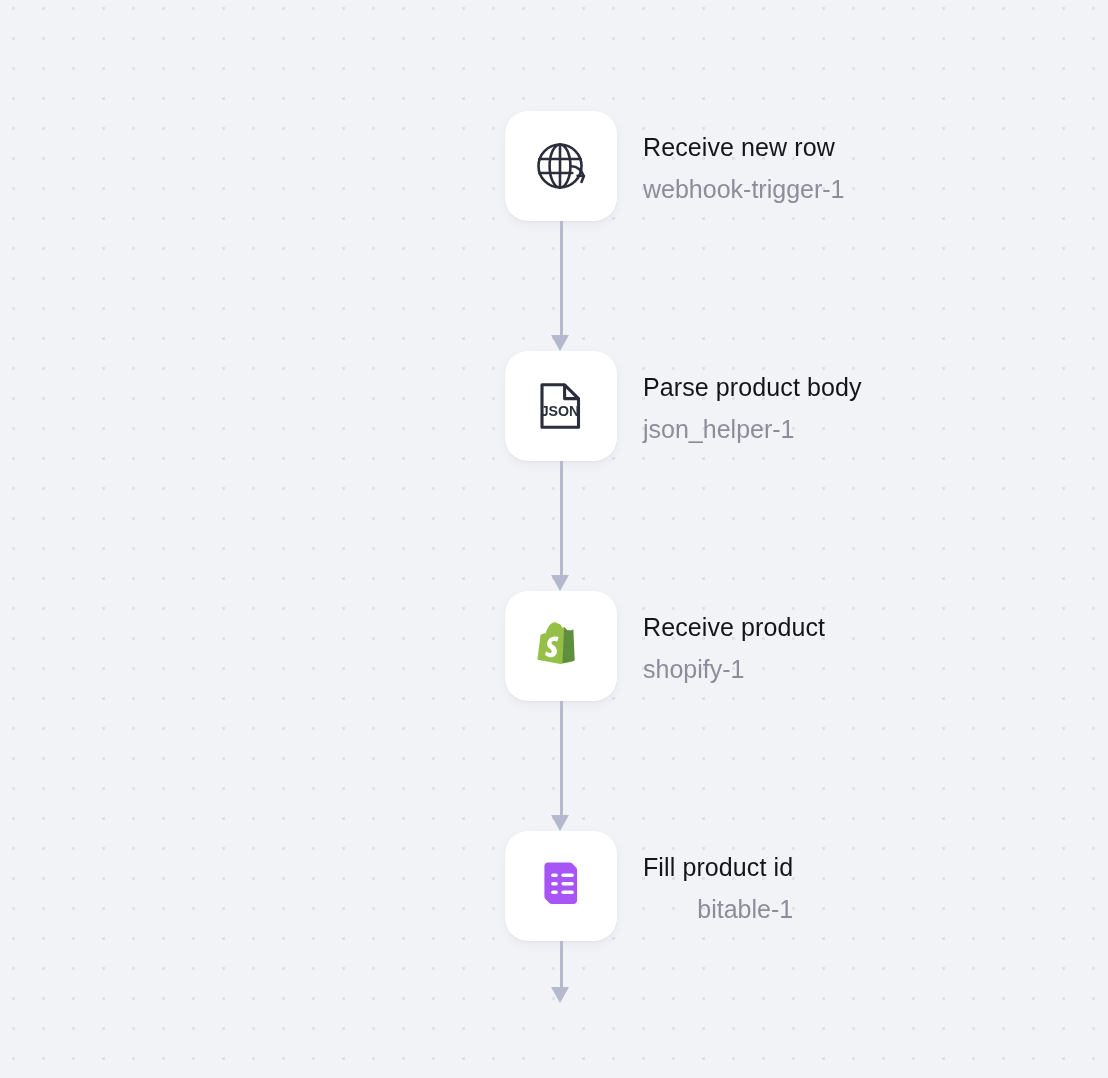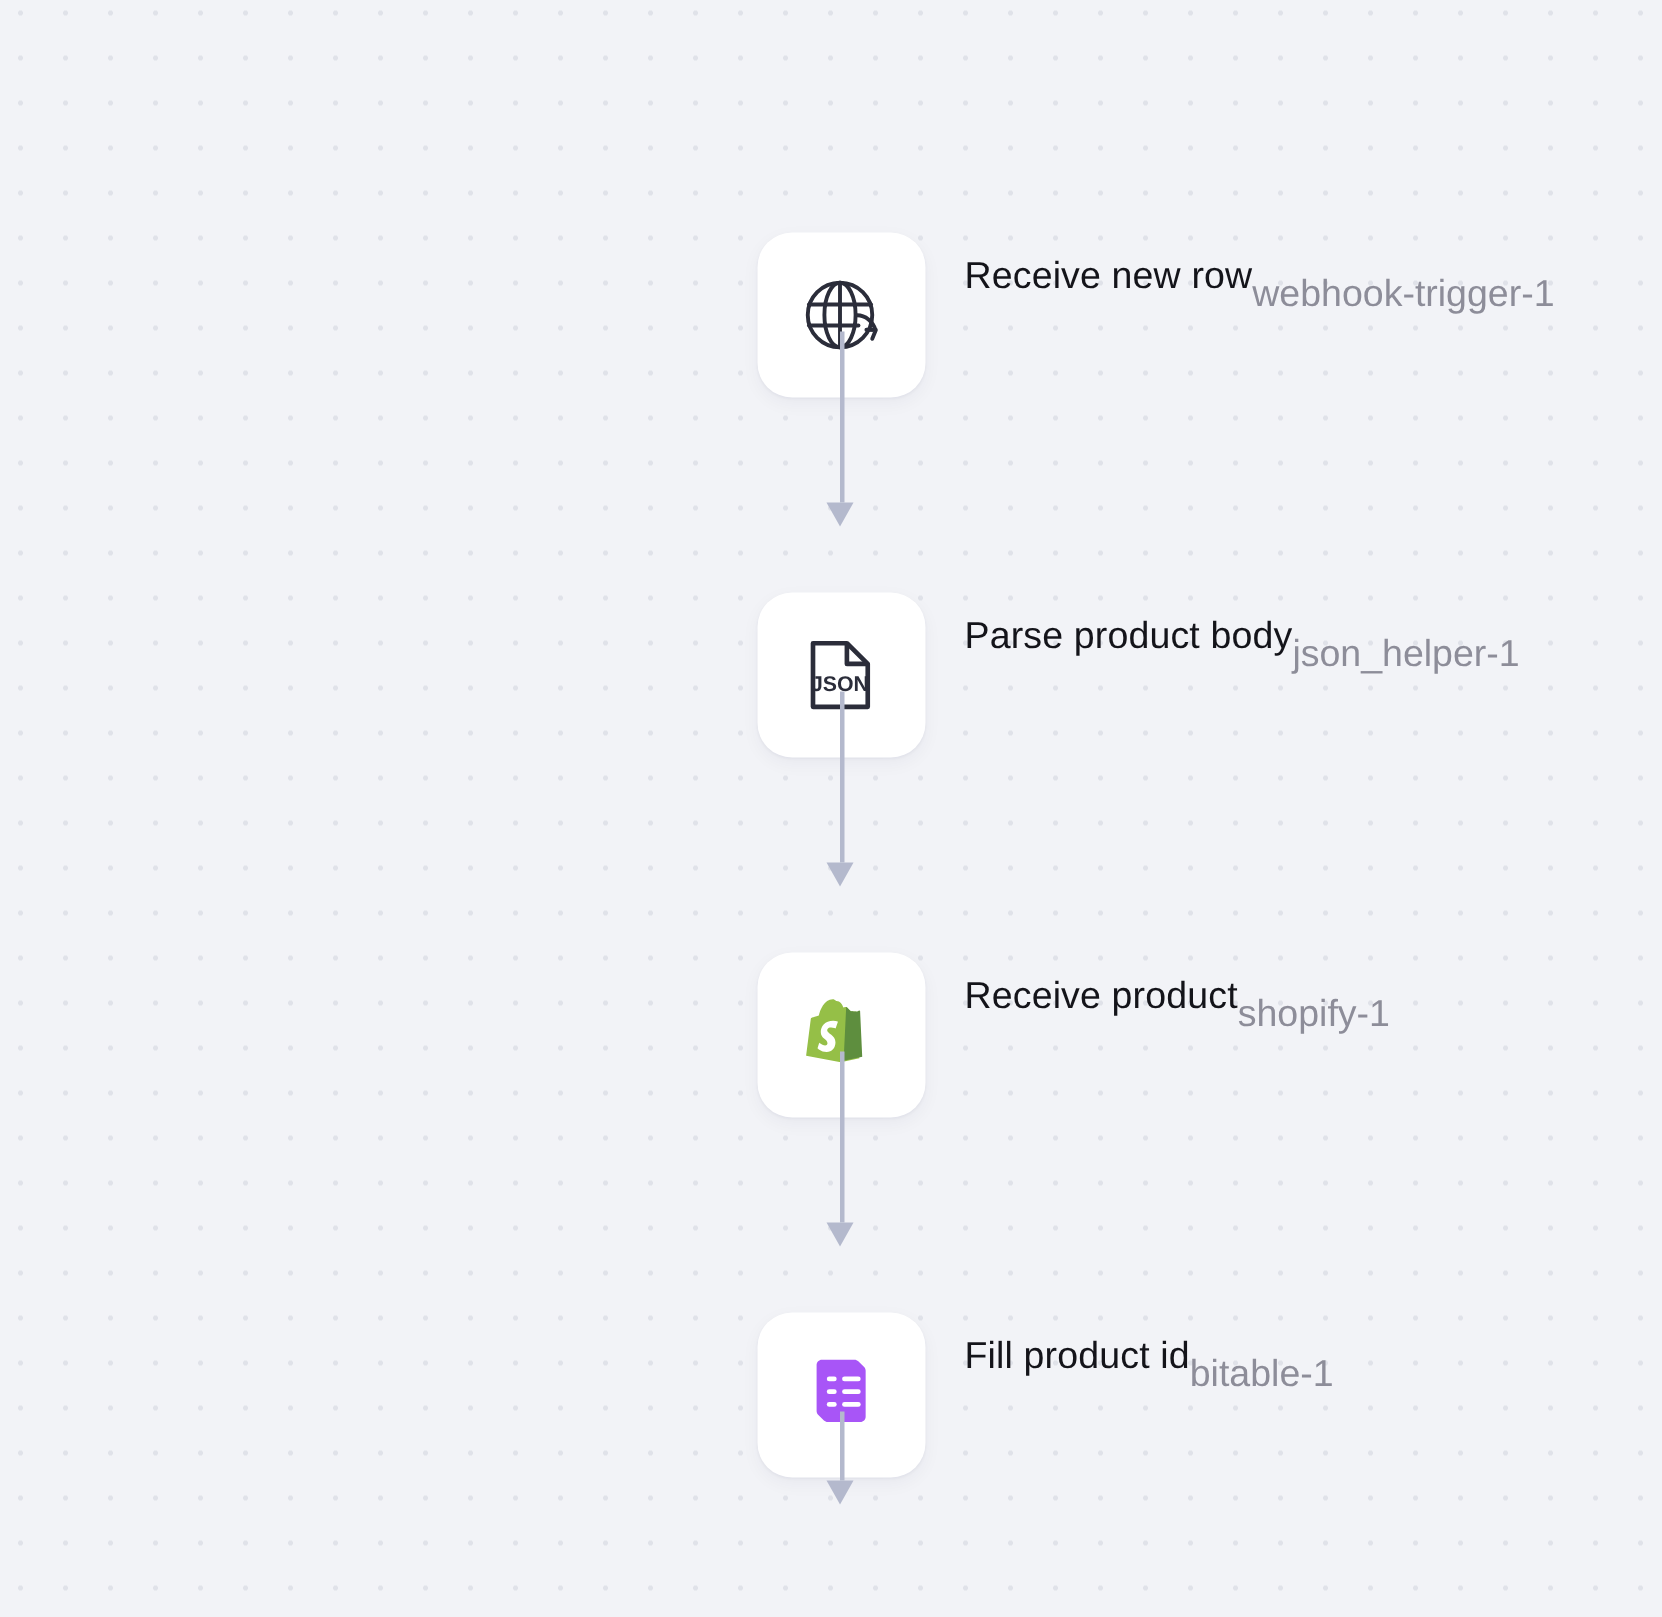--- a/index.html
+++ b/index.html
@@ -36,31 +36,30 @@
     width: 112px;
     height: 110px;
     background: #ffffff;
     border-radius: 23px;
     box-shadow: 0 1px 2px rgba(28, 32, 60, 0.045),
                 0 4px 12px rgba(28, 32, 60, 0.045);
     display: flex;
     align-items: center;
     justify-content: center;
     flex: none;
-    margin-top: 44px;
   }
   .node-icon {
     width: 60px;
     height: 60px;
     display: block;
   }
   .node-labels {
     margin-left: 26px;
     display: flex;
-    flex-direction: row;
+    flex-direction: column;
     justify-content: center;
   }
   .node-title {
     font-size: 25px;
     line-height: 30px;
     color: #14141a;
     letter-spacing: 0.1px;
     white-space: nowrap;
   }
   .node-subtitle {

